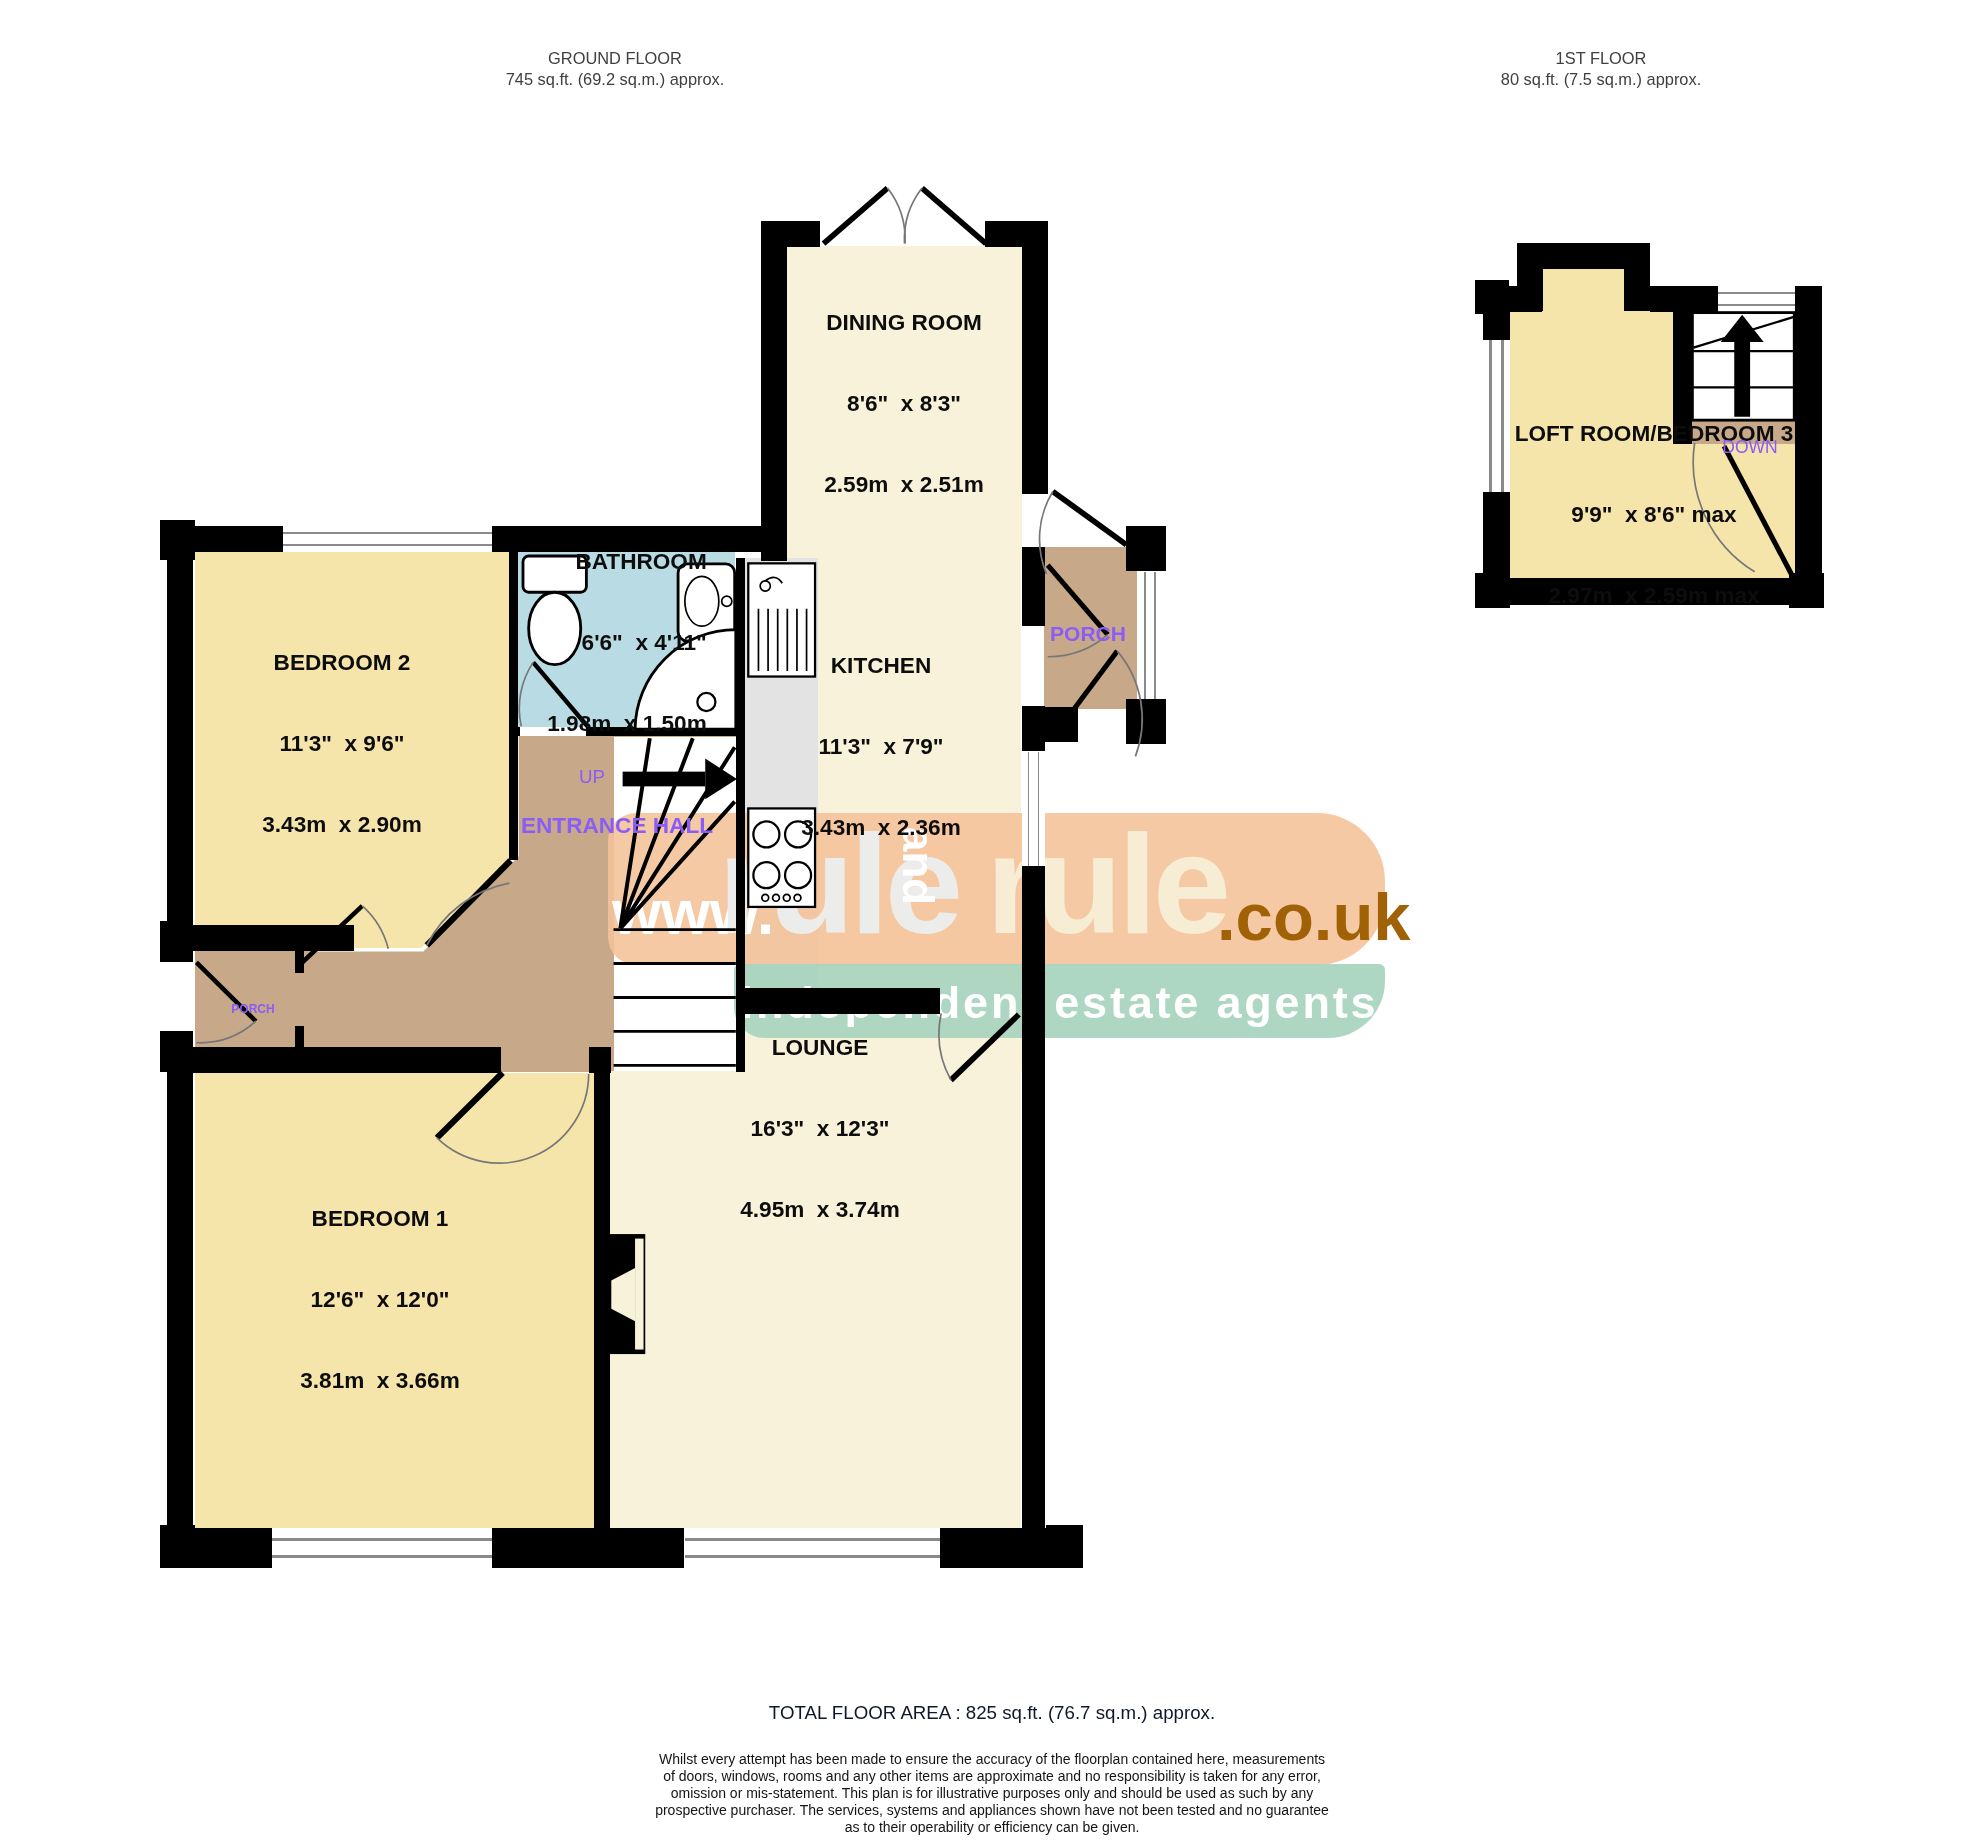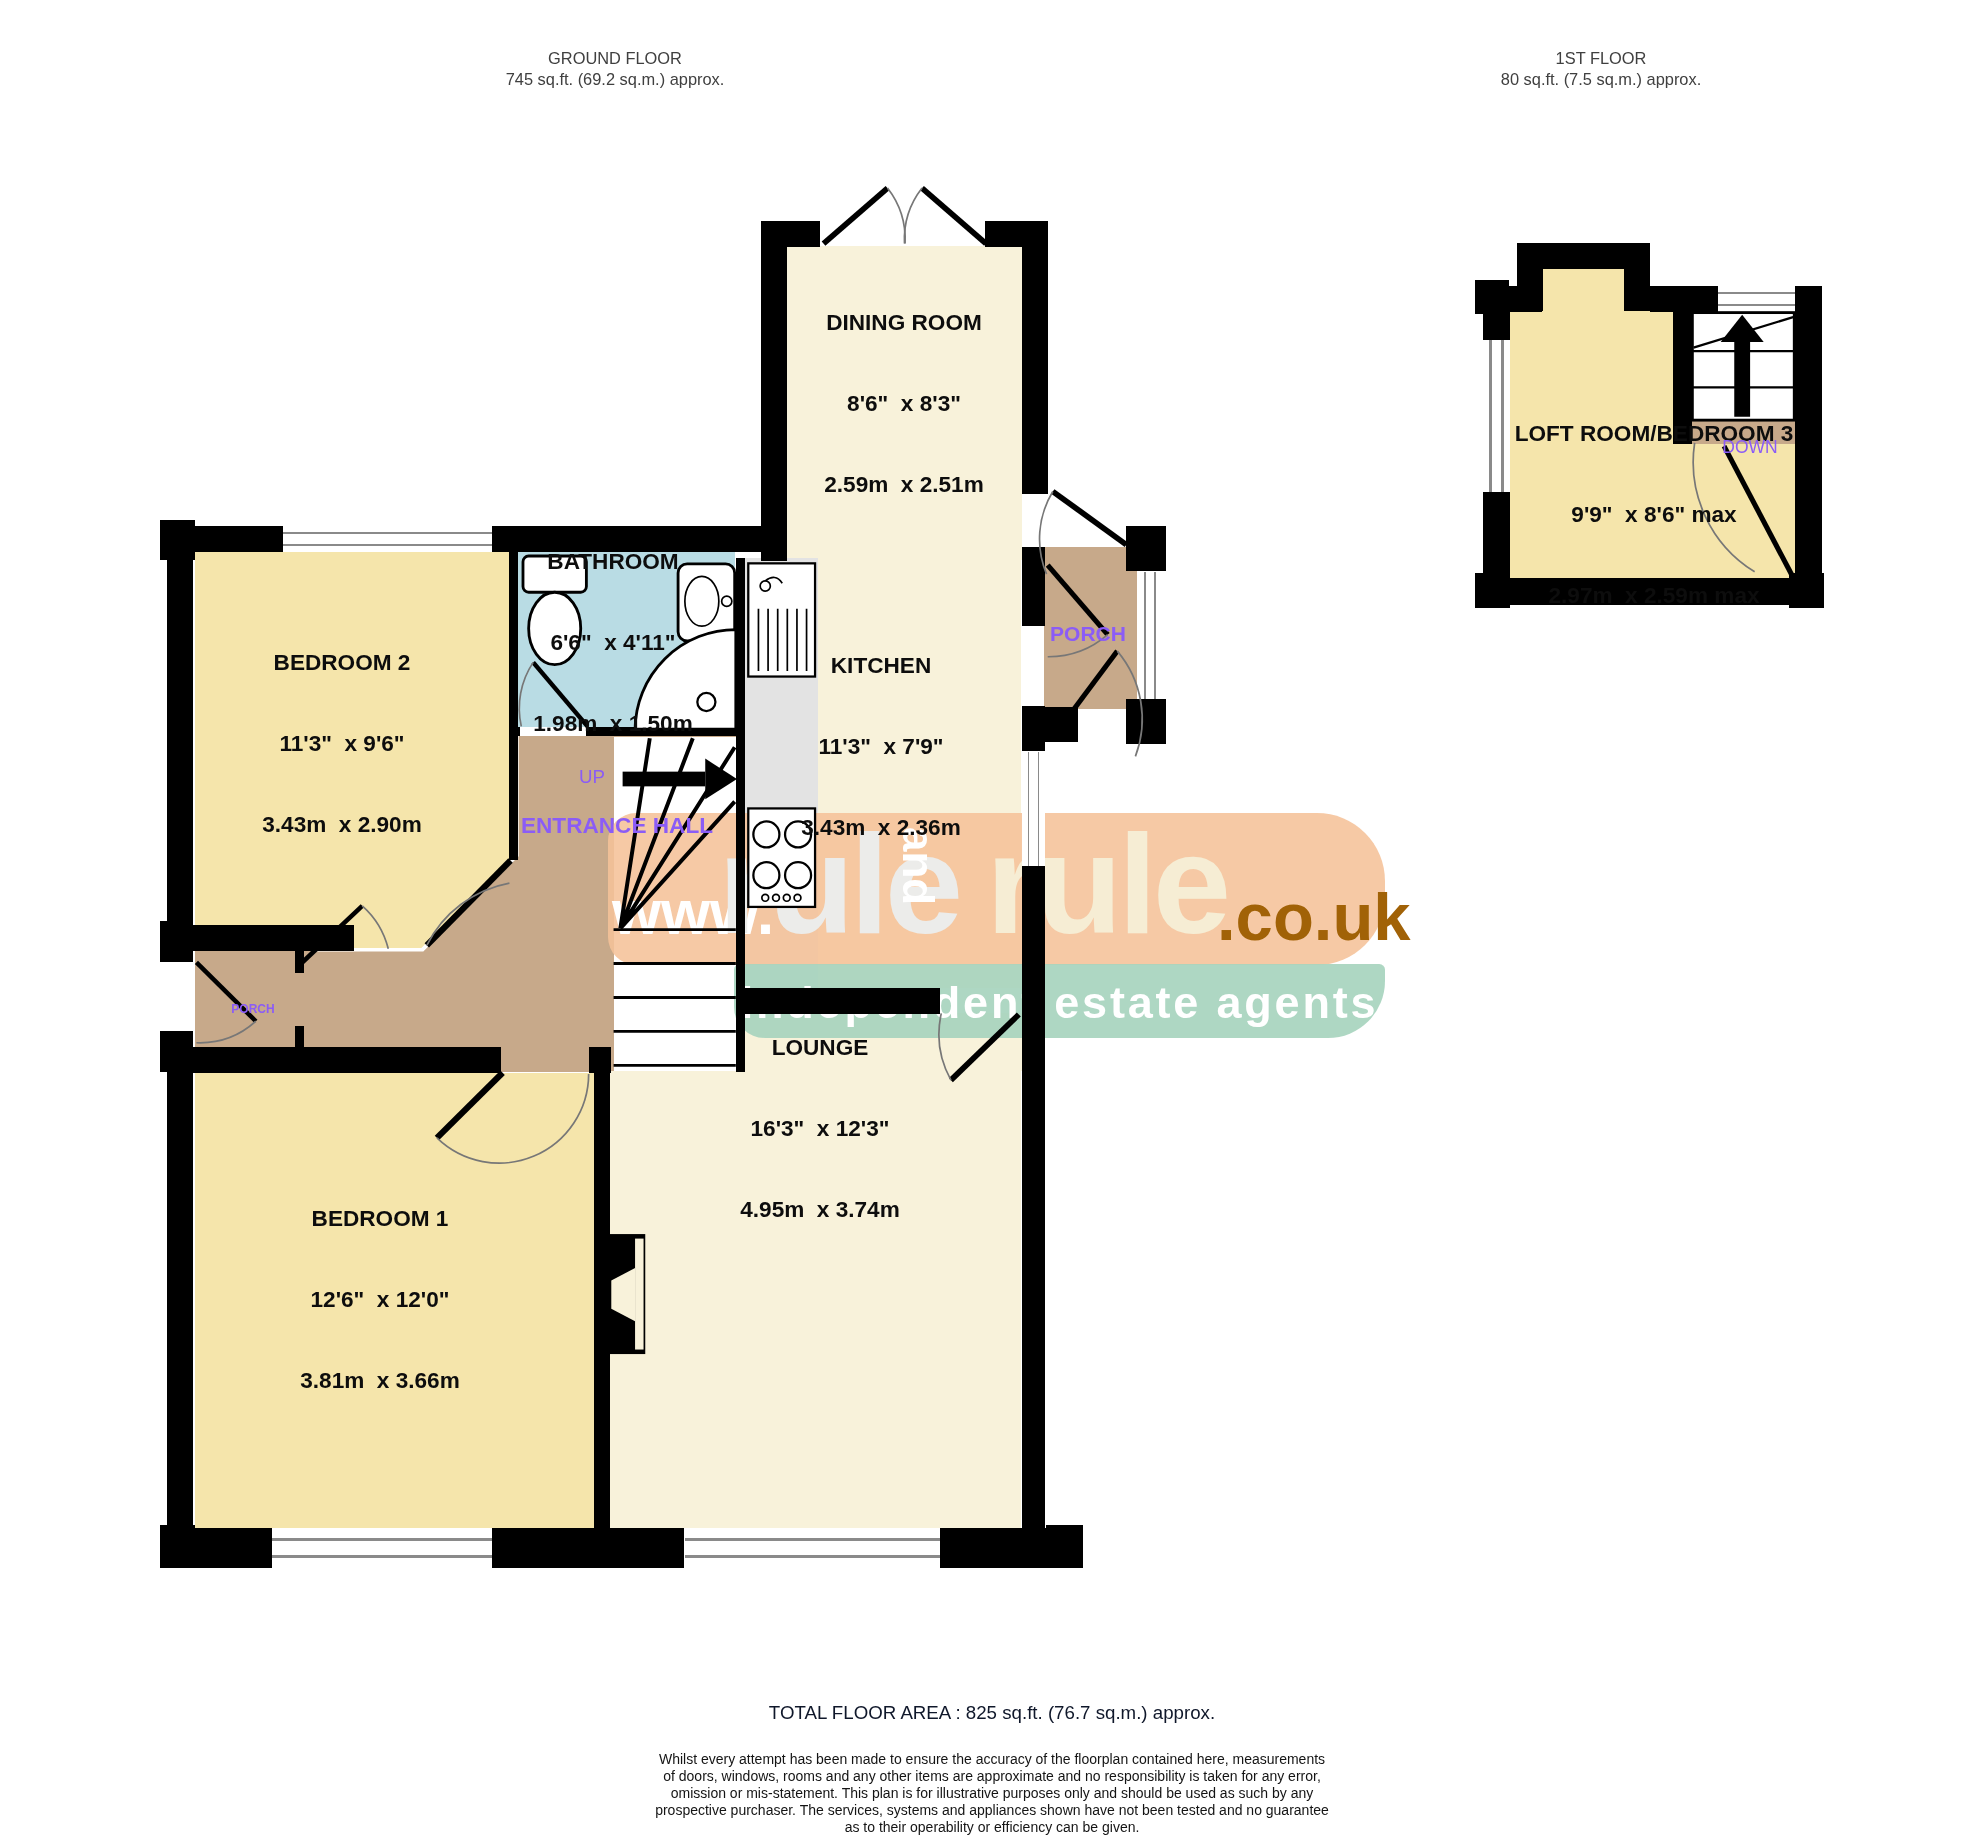--- a/index.html
+++ b/index.html
@@ -211,21 +211,21 @@
       <path d="M3166 1016 L3046 788" stroke="#000" stroke-width="9"></path>
       <path d="M2994 782 A228 228 0 0 0 3100 1010" stroke="#777" stroke-width="3" fill="none"></path>
     </g>
   </svg>
 
   <div class="rlabel" style="left:904px;top:403px;">
     <span>DINING ROOM</span>
     <span>8'6"  x 8'3"</span>
     <span>2.59m  x 2.51m</span>
   </div>
-  <div class="rlabel" style="left:613px;top:642px;">
+  <div class="rlabel" style="left:627px;top:642px;text-align:right;">
     <span>BATHROOM</span>
     <span>6'6"  x 4'11"</span>
     <span>1.98m  x 1.50m</span>
   </div>
   <div class="rlabel" style="left:881px;top:746px;">
     <span>KITCHEN</span>
     <span>11'3"  x 7'9"</span>
     <span>3.43m  x 2.36m</span>
   </div>
   <div class="rlabel" style="left:342px;top:743px;">

